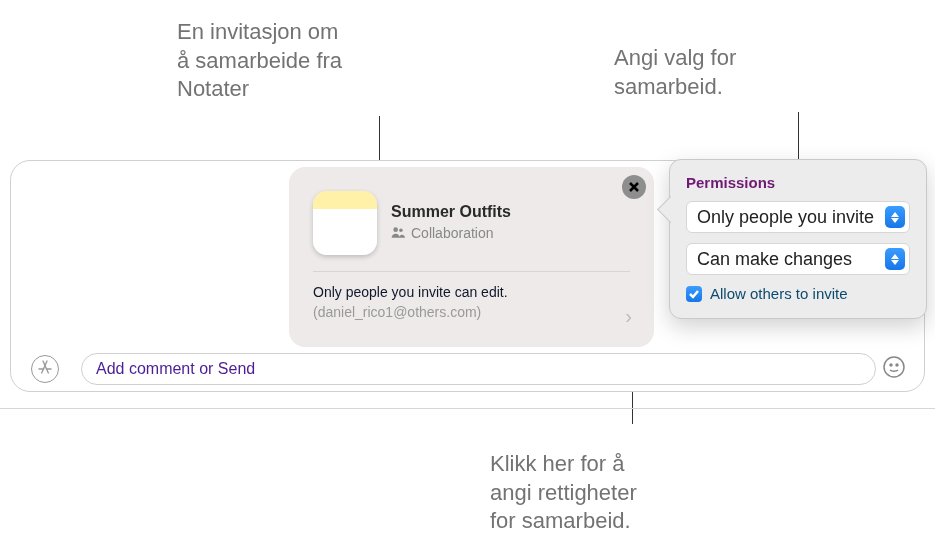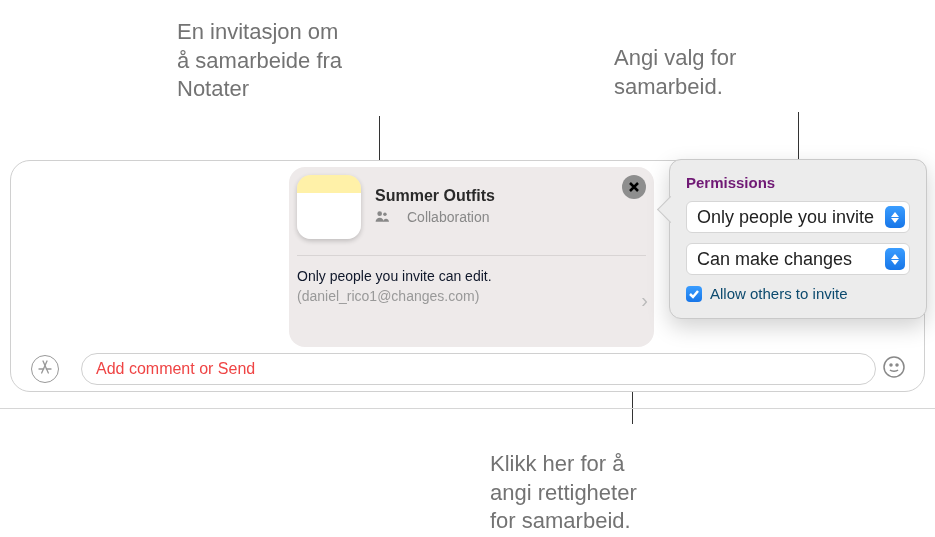--- a/index.html
+++ b/index.html
@@ -33,21 +33,21 @@
       background: #fff;
     }
     .invite-card {
       position: absolute;
       left: 278px;
       top: 6px;
       width: 365px;
       height: 180px;
       background: #eeeaea;
       border-radius: 16px;
-      padding: 8px;
+      padding: 24px;
     }
     .invite-header {
       display: flex;
       align-items: flex-start;
       gap: 14px;
       padding-bottom: 16px;
     }
     .notes-icon {
       width: 64px;
       height: 64px;
@@ -61,21 +61,21 @@
       padding-top: 12px;
     }
     .invite-title {
       font-weight: 600;
       font-size: 16px;
       color: #2a2a2a;
     }
     .collab-row {
       display: flex;
       align-items: center;
-      gap: 18px;
+      gap: 6px;
       margin-top: 4px;
       font-size: 14px;
       color: #888;
     }
     .collab-icon {
       width: 14px;
       height: 12px;
       color: #888;
     }
     .close-btn {
@@ -191,21 +191,21 @@
     .input-field {
       position: absolute;
       left: 70px;
       bottom: 6px;
       right: 48px;
       height: 32px;
       border: 1px solid #d0d0d0;
       border-radius: 16px;
       padding: 0 14px;
       font-size: 16px;
-      color: #ef4444;
+      color: #4c1d95;
       background: #fff;
       display: flex;
       align-items: center;
     }
     .apps-btn {
       position: absolute;
       left: 20px;
       bottom: 8px;
       width: 28px;
       height: 28px;
@@ -282,21 +282,21 @@
                 <path d="M14 20c0-3 2-5.5 5-5.5s5 2.5 5 5.5z"></path>
             </svg>
           </span>
           <span>Collaboration</span>
         </div>
       </div>
     </div>
     <div class="divider"></div>
     <div class="invite-body">
       <div class="main-line">Only people you invite can edit.</div>
-      <div class="sub-line">(daniel_rico1@changes.com)</div>
+      <div class="sub-line">(daniel_rico1@others.com)</div>
       <span class="chevron">›</span>
     </div>
   </div>
 
   <div class="permissions-popover">
     <div class="perm-title">Permissions</div>
 
     <div class="perm-select">
       <span>Only people you invite</span>
       <span class="stepper-btn">

